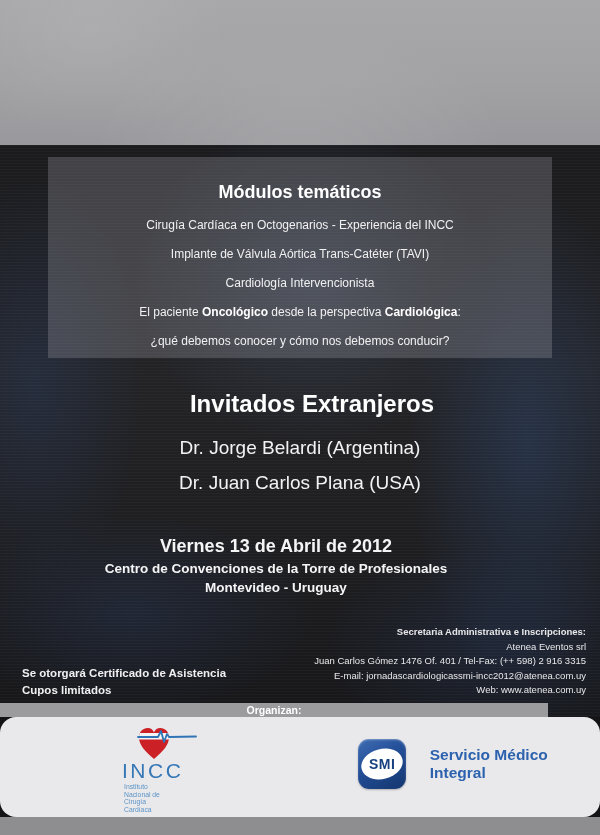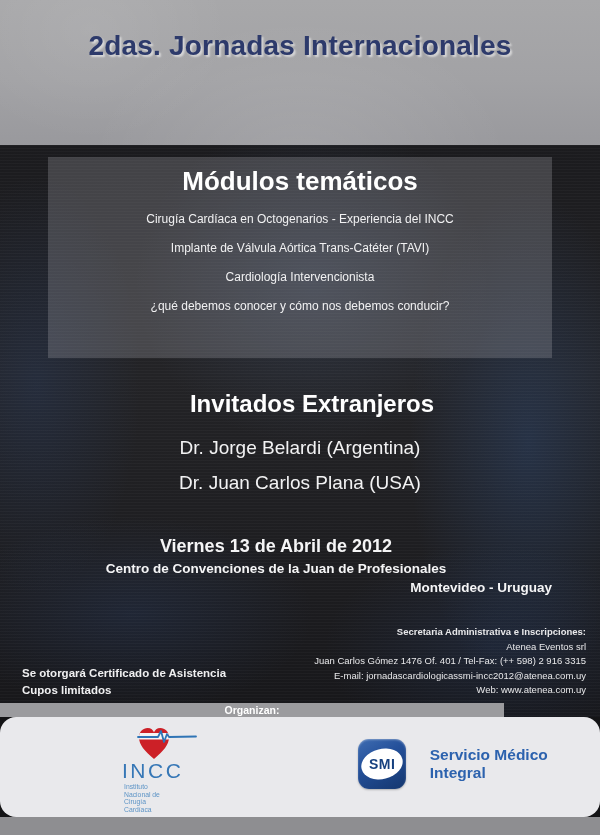--- a/index.html
+++ b/index.html
@@ -50,22 +50,22 @@
   }
 
   
   .modules-box {
     position: absolute; top: 157px; left: 48px;
     width: 504px; height: 201px;
     background: rgba(160,160,166,0.30);
     text-align: center;
   }
   .modules-title {
-    padding-top: 9px;
-    font-size: 26px;
+    padding-top: 25px;
+    font-size: 18px;
     font-weight: bold;
     color: #ffffff;
   }
   .modules-topics {
     margin-top: 8px;
     font-size: 12px;
     line-height: 29px;
     color: #f1f1f2;
   }
   .modules-topics .b { font-weight: bold; color: #ffffff; }
@@ -83,42 +83,42 @@
   .speaker-1 { top: 437px; }
   .speaker-2 { top: 472px; }
 
   
   .venue {
     position: absolute; top: 534px; left: 0; width: 552px;
     text-align: center; color: #f5f5f6;
   }
   .venue-date  { font-size: 18px; font-weight: bold; line-height: 25px; }
   .venue-place { font-size: 13.5px; font-weight: bold; line-height: 19px; }
-  .venue-city  { font-size: 13.5px; font-weight: bold; line-height: 19px; text-align: right; }
+  .venue-city  { font-size: 13.5px; font-weight: bold; line-height: 19px; }
 
   
   .secretariat {
     position: absolute; top: 625px; right: 14px;
     text-align: right;
     font-size: 9.5px; line-height: 14.6px;
     color: #e8e8ea;
   }
   .secretariat .line-bold { font-weight: bold; }
 
   
   .certificate-note {
     position: absolute; top: 665px; left: 22px;
     font-size: 11.5px; line-height: 17px;
     font-weight: bold; color: #f0f0f1;
   }
 
   
   .organizers-bar {
     position: absolute; top: 703px; left: 0;
-    width: 504px; height: 14px;
+    width: 548px; height: 14px;
     background: #9b9b9e;
     text-align: center;
     font-size: 10.5px; line-height: 14px;
     font-weight: bold; color: #ffffff;
   }
 
   
   .footer {
     position: absolute; top: 717px; left: 0;
     width: 600px; height: 100px;
@@ -176,43 +176,43 @@
     background: #8e8e91;
   }
 </style>
 </head>
 <body>
 
 <div class="poster">
 
   <div class="header">
     <div class="header-title">
-      <div>2das. Jornadas Internacionales</div>
     </div>
   </div>
 
   <div class="dark-body"></div>
 
   <div class="modules-box">
     <div class="modules-title">Módulos temáticos</div>
     <div class="modules-topics">
       <div>Cirugía Cardíaca en Octogenarios - Experiencia del INCC</div>
       <div>Implante de Válvula Aórtica Trans-Catéter (TAVI)</div>
       <div>Cardiología Intervencionista</div>
+      <div><span>El paciente </span><span class="b">Oncológico</span><span> desde la perspectiva </span><span class="b">Cardiológica</span><span>:</span></div>
       <div>¿qué debemos conocer y cómo nos debemos conducir?</div>
     </div>
   </div>
 
   <div class="guests-title">Invitados Extranjeros</div>
   <div class="speaker-1">Dr. Jorge Belardi (Argentina)</div>
   <div class="speaker-2">Dr. Juan Carlos Plana (USA)</div>
 
   <div class="venue">
     <div class="venue-date">Viernes 13 de Abril de 2012</div>
-    <div class="venue-place">Centro de Convenciones de la Juan de Profesionales</div>
+    <div class="venue-place">Centro de Convenciones de la Torre de Profesionales</div>
     <div class="venue-city">Montevideo - Uruguay</div>
   </div>
 
   <div class="secretariat">
     <div class="line-bold">Secretaria Administrativa e Inscripciones:</div>
     <div>Atenea Eventos srl</div>
     <div>Juan Carlos Gómez 1476 Of. 401 / Tel-Fax: (++ 598) 2 916 3315</div>
     <div>E-mail: jornadascardiologicassmi-incc2012@atenea.com.uy</div>
     <div>Web: www.atenea.com.uy</div>
   </div>

